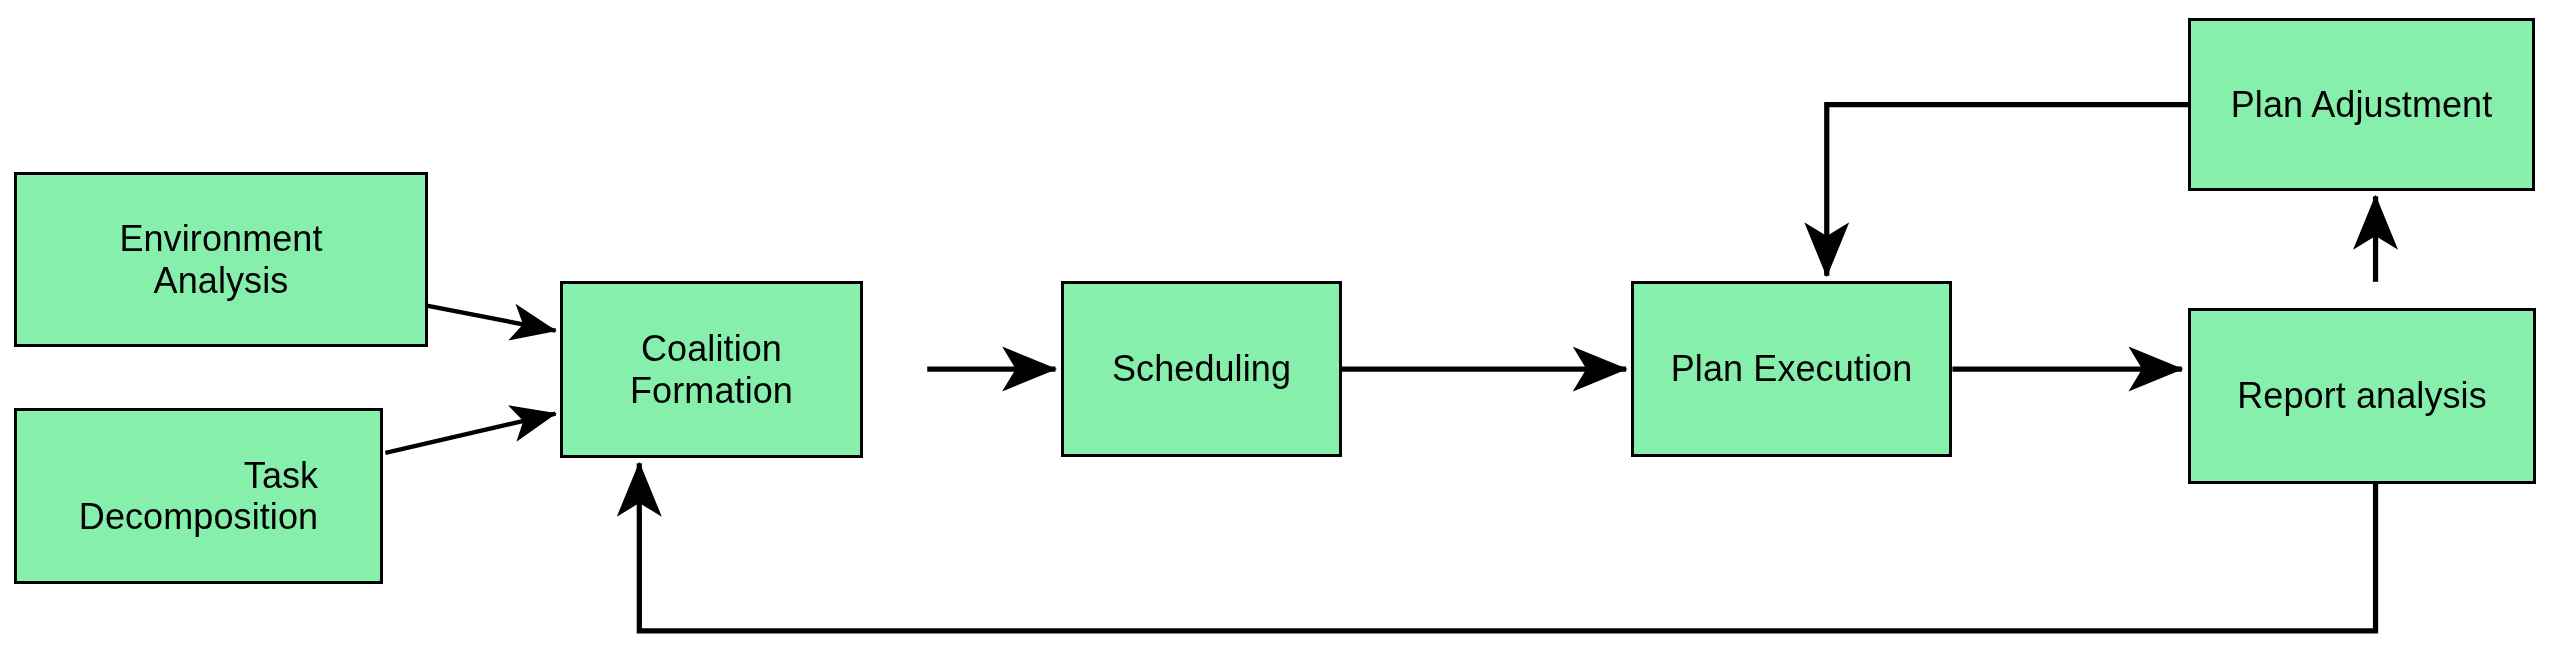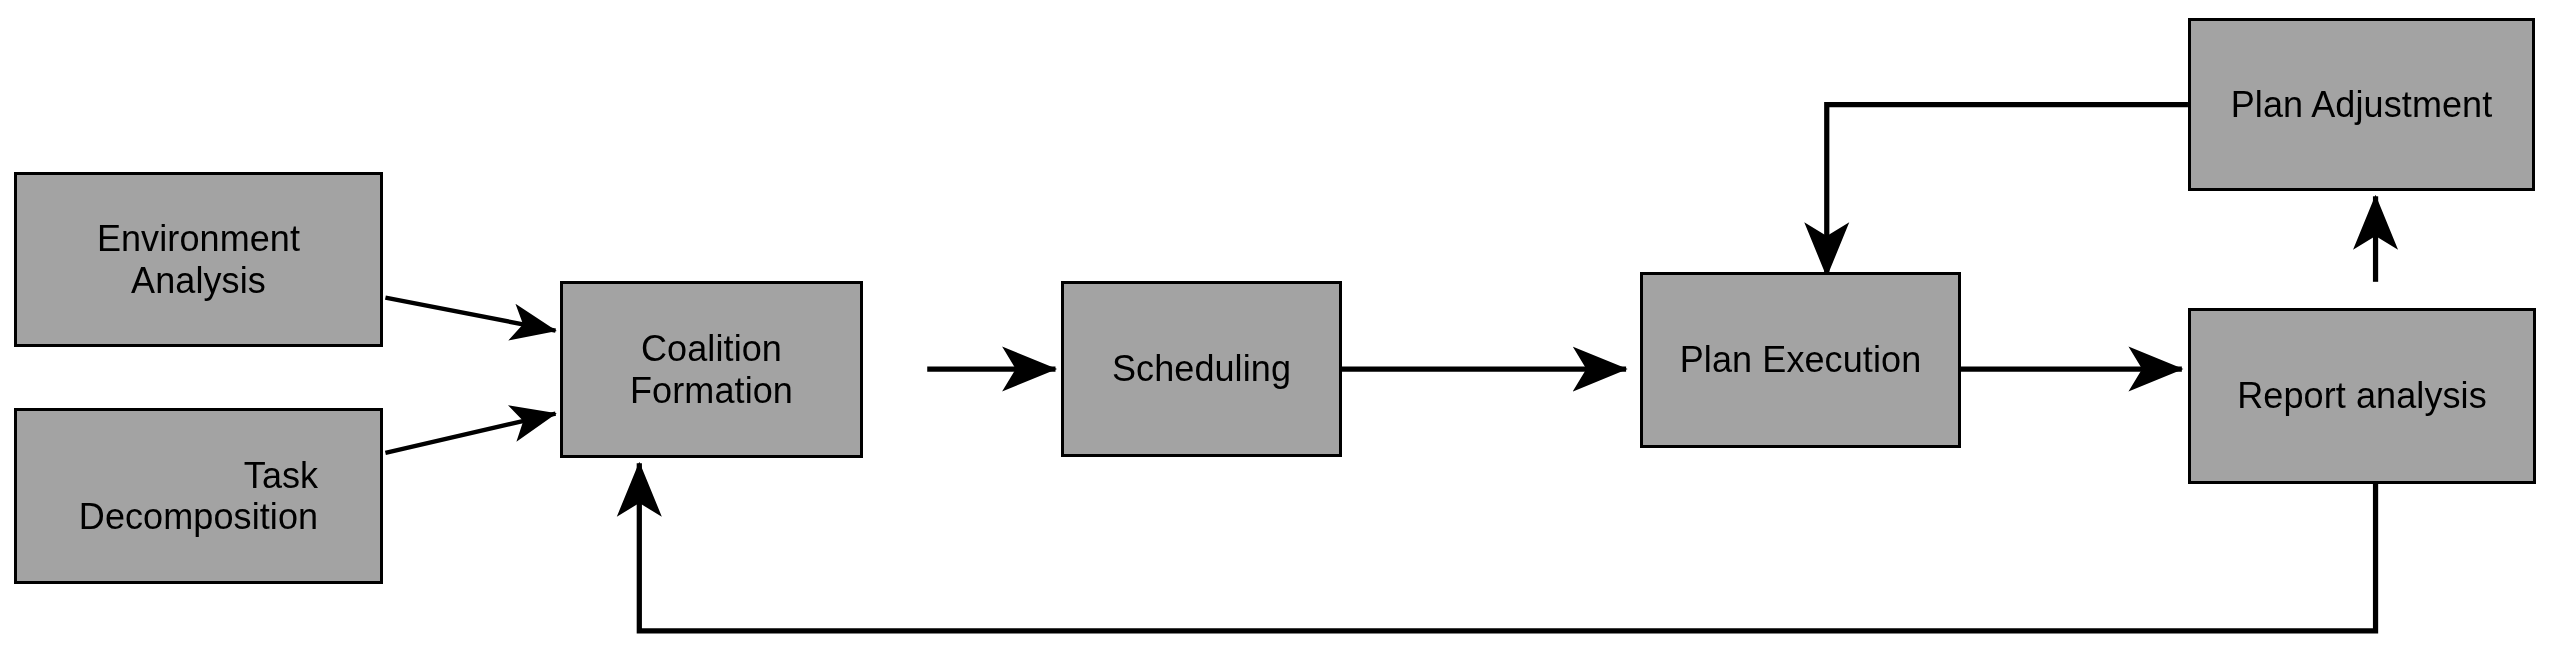--- a/index.html
+++ b/index.html
@@ -21,21 +21,21 @@
   #wire-layer {
     position: absolute;
     left: 0;
     top: 0;
     width: 2576px;
     height: 650px;
   }
   .node {
     position: absolute;
     box-sizing: border-box;
-    background: #a3a3a3;
+    background: #86efac;
     border: 3.5px solid #000000;
     display: flex;
     align-items: center;
     justify-content: center;
     text-align: center;
     z-index: 5;
   }
   .node-label {
     font-family: "Liberation Sans", sans-serif;
     font-size: 36px;
@@ -84,40 +84,40 @@
 
     <g>
       <path d="M2507,120 L2093,120 L2093,316" fill="none" stroke="#000000" stroke-width="6" marker-end="url(#arrowhead)"></path>
     </g>
 
     <g>
       <path d="M2722,525 L2722,723 L732,723 L732,531" fill="none" stroke="#000000" stroke-width="6" marker-end="url(#arrowhead)"></path>
     </g>
   </svg>
 
-  <div class="node" style="left:14px; top:172px; width:369px; height:175px;">
+  <div class="node" style="left:14px; top:172px; width:414px; height:175px;">
     <span class="node-label">Environment
 Analysis</span>
   </div>
 
   <div class="node" style="left:14px; top:408px; width:369px; height:176px;text-align:right;">
     <span class="node-label">Task
 Decomposition</span>
   </div>
 
   <div class="node" style="left:560px; top:281px; width:303px; height:177px;">
     <span class="node-label">Coalition
 Formation</span>
   </div>
 
   <div class="node" style="left:1061px; top:281px; width:281px; height:176px;">
     <span class="node-label">Scheduling</span>
   </div>
 
-  <div class="node" style="left:1631px; top:272px; width:321px; height:176px;margin-left:9px;">
+  <div class="node" style="left:1631px; top:281px; width:321px; height:176px;">
     <span class="node-label">Plan Execution</span>
   </div>
 
   <div class="node" style="left:2188px; top:270px; width:348px; height:176px;margin-top:38px;">
     <span class="node-label">Report analysis</span>
   </div>
 
   <div class="node" style="left:2188px; top:18.3px; width:347px; height:173px;">
     <span class="node-label">Plan Adjustment</span>
   </div>

